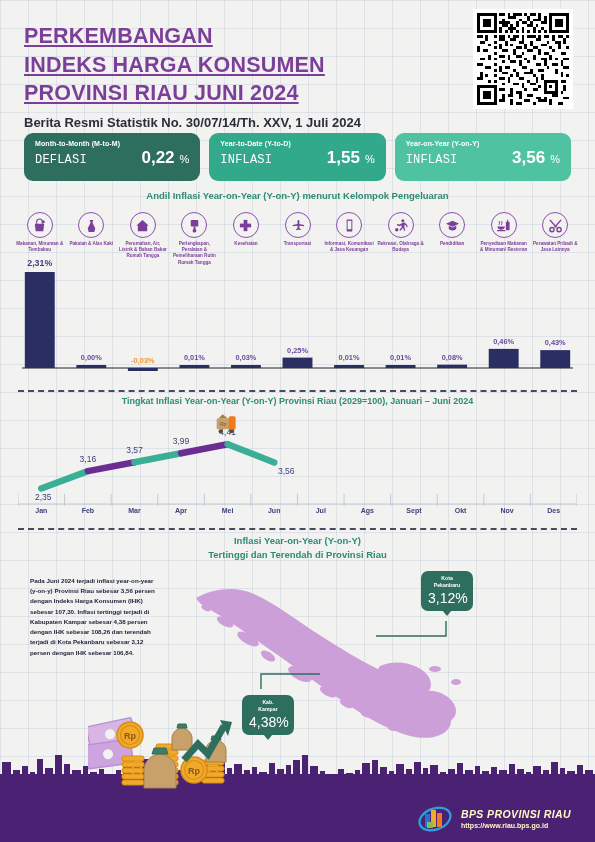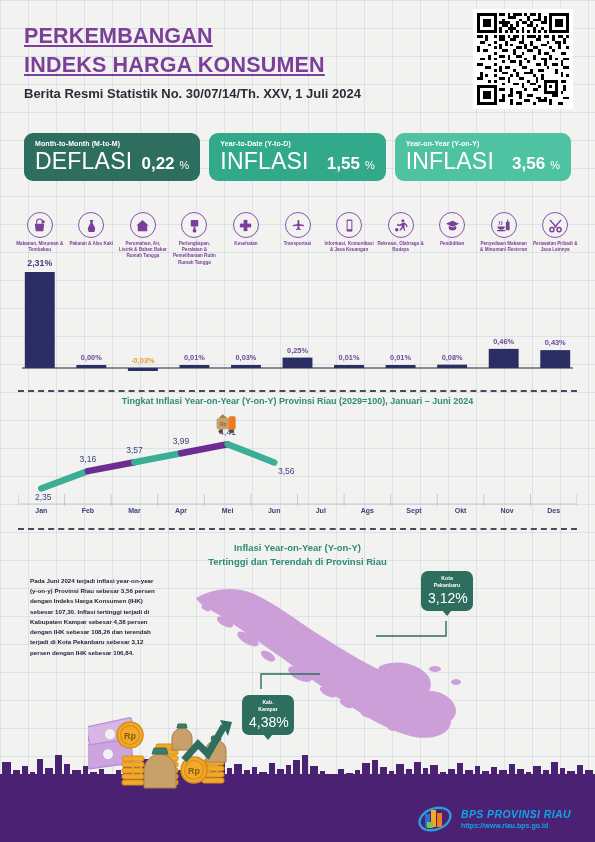--- a/index.html
+++ b/index.html
@@ -46,21 +46,21 @@
     flex:1; border-radius:9px; padding:7px 11px 8px 11px; color:#fff;
     position:relative; height:48px;
   }
   .stat.c0{ background:#2e6e5e; }
   .stat.c1{ background:#32a98a; }
   .stat.c2{ background:#4fc3a1; }
   .stat .cap{ font-size:7px; font-weight:bold; letter-spacing:.1px; }
   .stat .row{
     display:flex; align-items:baseline; margin-top:1px;
   }
-  .stat .word{ font-size:23px; letter-spacing:.2px; }
+  .stat .word{ font-size:12px; letter-spacing:.2px;font-family:Liberation Mono, monospace; }
   .stat .num{ font-size:17px; font-weight:bold; margin-left:auto; }
   .stat .pct{ font-size:11px; margin-left:5px; }
 
   
   .sec1{ position:absolute; left:0; top:190px; width:595px; height:198px; z-index:3; }
   .sec-title{
     text-align:center; color:#2e8b74; font-size:9.5px; font-weight:bold;
   }
   .cats{
     position:absolute; left:14px; top:22px; width:567px;
@@ -89,21 +89,21 @@
     border-top:2.4px dashed #4a4a5c; z-index:3;
   }
 
   
   .sec2{ position:absolute; left:0; top:396px; width:595px; height:132px; z-index:3; }
   .sec2 .sec-title{ font-size:9px; }
   .linewrap{ position:absolute; left:18px; top:16px; width:559px; height:112px; }
 
   
   .sec3{ position:absolute; left:0; top:534px; width:595px; height:240px; z-index:3; }
-  .sec3 .sec-title{ line-height:1.45; font-size:9.5px;margin-top:7px; }
+  .sec3 .sec-title{ line-height:1.45; font-size:9.5px; }
   .narr{
     position:absolute; left:30px; top:42px; width:128px;
     font-size:6.2px; line-height:1.65; color:#23233a; font-weight:bold;
   }
   .mapwrap{ position:absolute; left:180px; top:40px; width:300px; height:180px; }
 
   .callout{
     position:absolute; background:#2e6e5e; color:#fff;
     border-radius:7px; text-align:center; padding:4px 7px 5px;
     width:52px;
@@ -122,33 +122,34 @@
   .city{ position:absolute; left:0; bottom:46px; width:595px; height:46px; z-index:2; }
   .money{ position:absolute; left:88px; bottom:42px; width:145px; height:90px; z-index:3; }
 
   
   .footer{
     position:absolute; left:0; bottom:0; width:595px; height:46px;
     background:#4b2173; z-index:4;
     display:flex; align-items:center; justify-content:flex-end;
     padding-right:24px; gap:9px;
   }
-  .footer .ftext{ color:#0ea5e9; line-height:1.3; }
+  .footer .ftext{ color:#fef9c3; line-height:1.3; }
   .footer .ftext .t1{ font-size:10.5px; font-weight:bold; font-style:italic; letter-spacing:.4px;}
   .footer .ftext .t2{ font-size:7px; font-weight:bold; }
 </style>
 </head>
 <body>
 
 <div class="grid-bg"></div>
 
 <div class="header">
   <h1>
     <span>PERKEMBANGAN</span><br>
     <span>INDEKS HARGA KONSUMEN</span><br>
+    <span>PROVINSI RIAU JUNI 2024</span>
   </h1>
   <div class="subtitle">Berita Resmi Statistik No. 30/07/14/Th. XXV, 1 Juli 2024</div>
 </div>
 
 <div class="qr">
   <svg viewBox="0 0 33 33" shape-rendering="crispEdges">
     <rect width="33" height="33" fill="#fff"></rect>
     <g fill="#000">
 
       <rect x="0" y="0" width="7" height="1"></rect>
@@ -364,20 +365,21 @@
     <div class="cap">Year-on-Year (Y-on-Y)</div>
     <div class="row">
       <span class="word">INFLASI</span>
       <span class="num">3,56</span>
       <span class="pct">%</span>
     </div>
   </div>
 </div>
 
 <div class="sec1">
+  <div class="sec-title">Andil Inflasi Year-on-Year (Y-on-Y) menurut Kelompok Pengeluaran</div>
   <div class="barchart">
     <svg id="barsvg" width="567" height="198" viewBox="0 0 567 198">
         <line x1="8" y1="178" x2="559" y2="178" stroke="#23232e" stroke-width="1.2"></line>
         <rect x="10.824545454545456" y="82" width="29.896363636363635" height="96" fill="#2b2e63"></rect>
         <text x="25.772727272727273" y="76" font-family="'Liberation Sans',sans-serif" font-size="8.8" font-weight="bold" fill="#4b3a7a" text-anchor="middle">2,31%</text>
         <rect x="62.37" y="175" width="29.896363636363635" height="3" fill="#2b2e63"></rect>
         <text x="77.31818181818181" y="170" font-family="'Liberation Sans',sans-serif" font-size="7.4" font-weight="bold" fill="#6a4a9c" text-anchor="middle">0,00%</text>
         <rect x="113.91545454545455" y="178" width="29.896363636363635" height="3" fill="#2b2e63"></rect>
         <text x="128.86363636363637" y="173" font-family="'Liberation Sans',sans-serif" font-size="7.4" font-weight="bold" fill="#f0952a" text-anchor="middle">-0,03%</text>
         <rect x="165.4609090909091" y="175" width="29.896363636363635" height="3" fill="#2b2e63"></rect>

